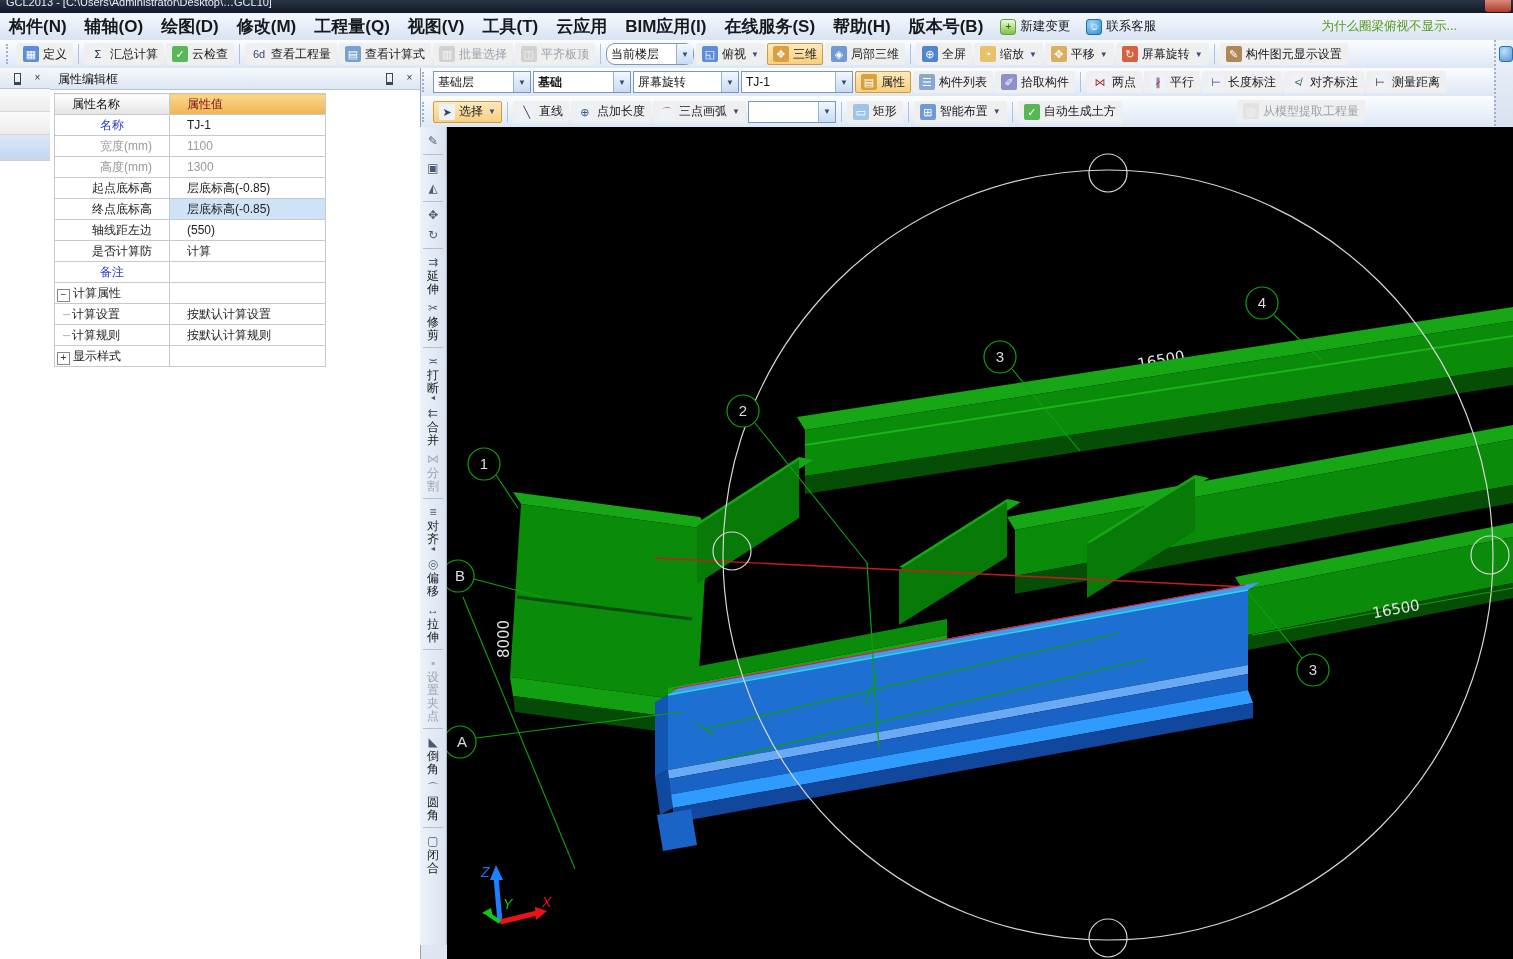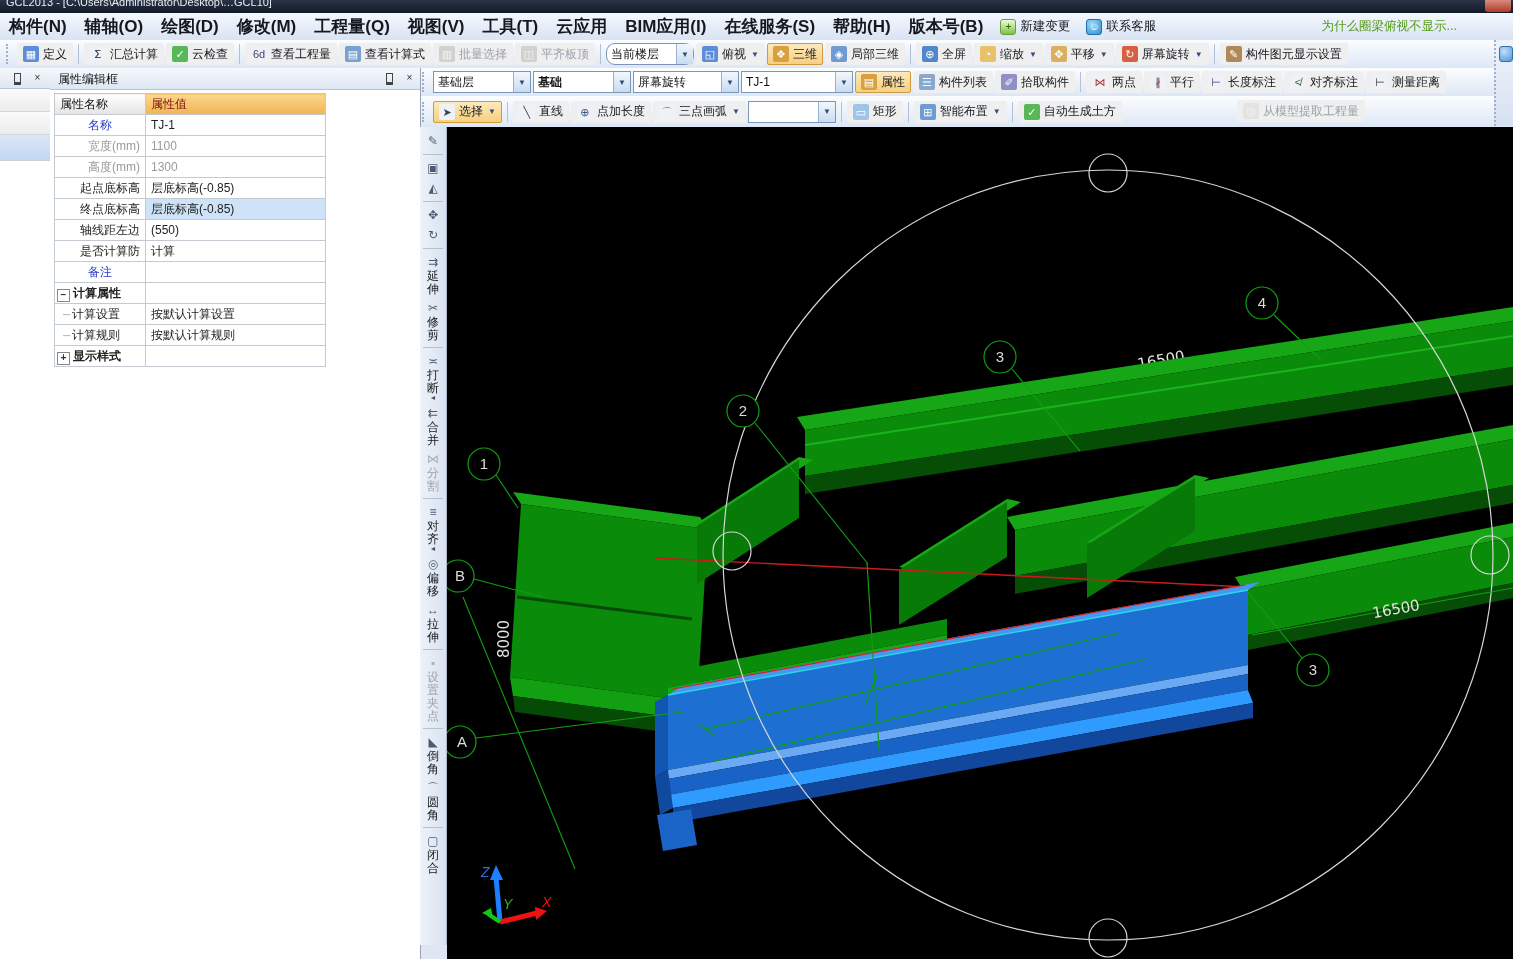--- a/index.html
+++ b/index.html
@@ -43,29 +43,29 @@
   #ministrip .row{height:22px;border-bottom:1px solid #d6d6d6;background:linear-gradient(#fbfbfb,#ececec);}
   #ministrip .row.sel{height:24px;background:linear-gradient(#dbe7f8,#c3d7f2);}
   #ministrip .rest{background:#fff;height:calc(100% - 90px);border-top:1px solid #cfcfcf;}
   
   #propspanel{position:absolute;left:50px;top:68px;width:370px;height:891px;background:#fff;border-right:1px solid #98a2b2;}
   #propspanel .hdr{height:21px;background:linear-gradient(#f6f9fd,#dde6f3);border-bottom:1px solid #b7c3d8;position:relative;font-size:12px;color:#111;}
   #propspanel .hdr .title{position:absolute;left:8px;top:3px;}
   #propspanel .pinbtn{left:332px;} #propspanel .xbtn{left:352px;}
   .pinglyph{display:inline-block;width:5px;height:8px;border:1px solid #444;border-bottom-width:3px;position:relative;top:1px;}
   table.props{position:absolute;left:4px;top:25px;width:272px;border-collapse:collapse;font-size:12px;}
-  table.props td,table.props th{border:1px solid #c4cad2;height:20px;padding:0 5px;font-weight:normal;}
+  table.props td,table.props th{border:1px solid #c4cad2;height:20px;padding:0 17px;font-weight:normal;}
   table.props th.n{width:80px;background:linear-gradient(#ffffff,#e4e4e4);color:#111;text-align:left;}
   table.props th.v{background:linear-gradient(#fcd78e,#f0b452);color:#7c1010;text-align:left;}
   td.pname{text-align:right;color:#222;background:#fff;}
   td.pval{color:#222;background:#fff;}
   tr.editable td.pname{color:#2b3cc8;text-align:center;}
   tr.readonly td.pname,tr.readonly td.pval{color:#9a9a9a;}
   tr.selected td.pval{background:#cfe3f8;}
-  tr.group td.pname{text-align:left;padding-left:2px;font-weight:bold;}
+  tr.group td.pname{text-align:left;padding-left:2px;}
   tr.child td.pname{text-align:left;padding-left:8px;color:#222;}
   .treebox{display:inline-block;width:11px;height:11px;border:1px solid #888;background:#fff;font-size:10px;line-height:9px;text-align:center;color:#333;margin-right:3px;vertical-align:-1px;}
   .treeline{color:#999;font-size:10px;margin-right:2px;}
   
   #edittoolbar{position:absolute;left:420px;top:127px;width:27px;height:818px;background:linear-gradient(90deg,#eef2f9,#d9e2f0);border-right:1px solid #aab6c8;display:flex;flex-direction:column;align-items:center;padding-top:4px;box-sizing:border-box;}
   .eitem{display:flex;flex-direction:column;align-items:center;padding:2px 0;color:#15181d;}
   .eitem .eico{width:17px;height:16px;font-size:12px;line-height:16px;text-align:center;color:#4a5a74;}
   .eitem .elabel{display:flex;flex-direction:column;align-items:center;font-size:12px;line-height:13px;}
   .eitem.disabled{color:#9aa2ad;} .eitem.disabled .eico{opacity:.4;}
   .esep{width:20px;border-top:1px solid #b4c0d4;margin:3px 0;}

